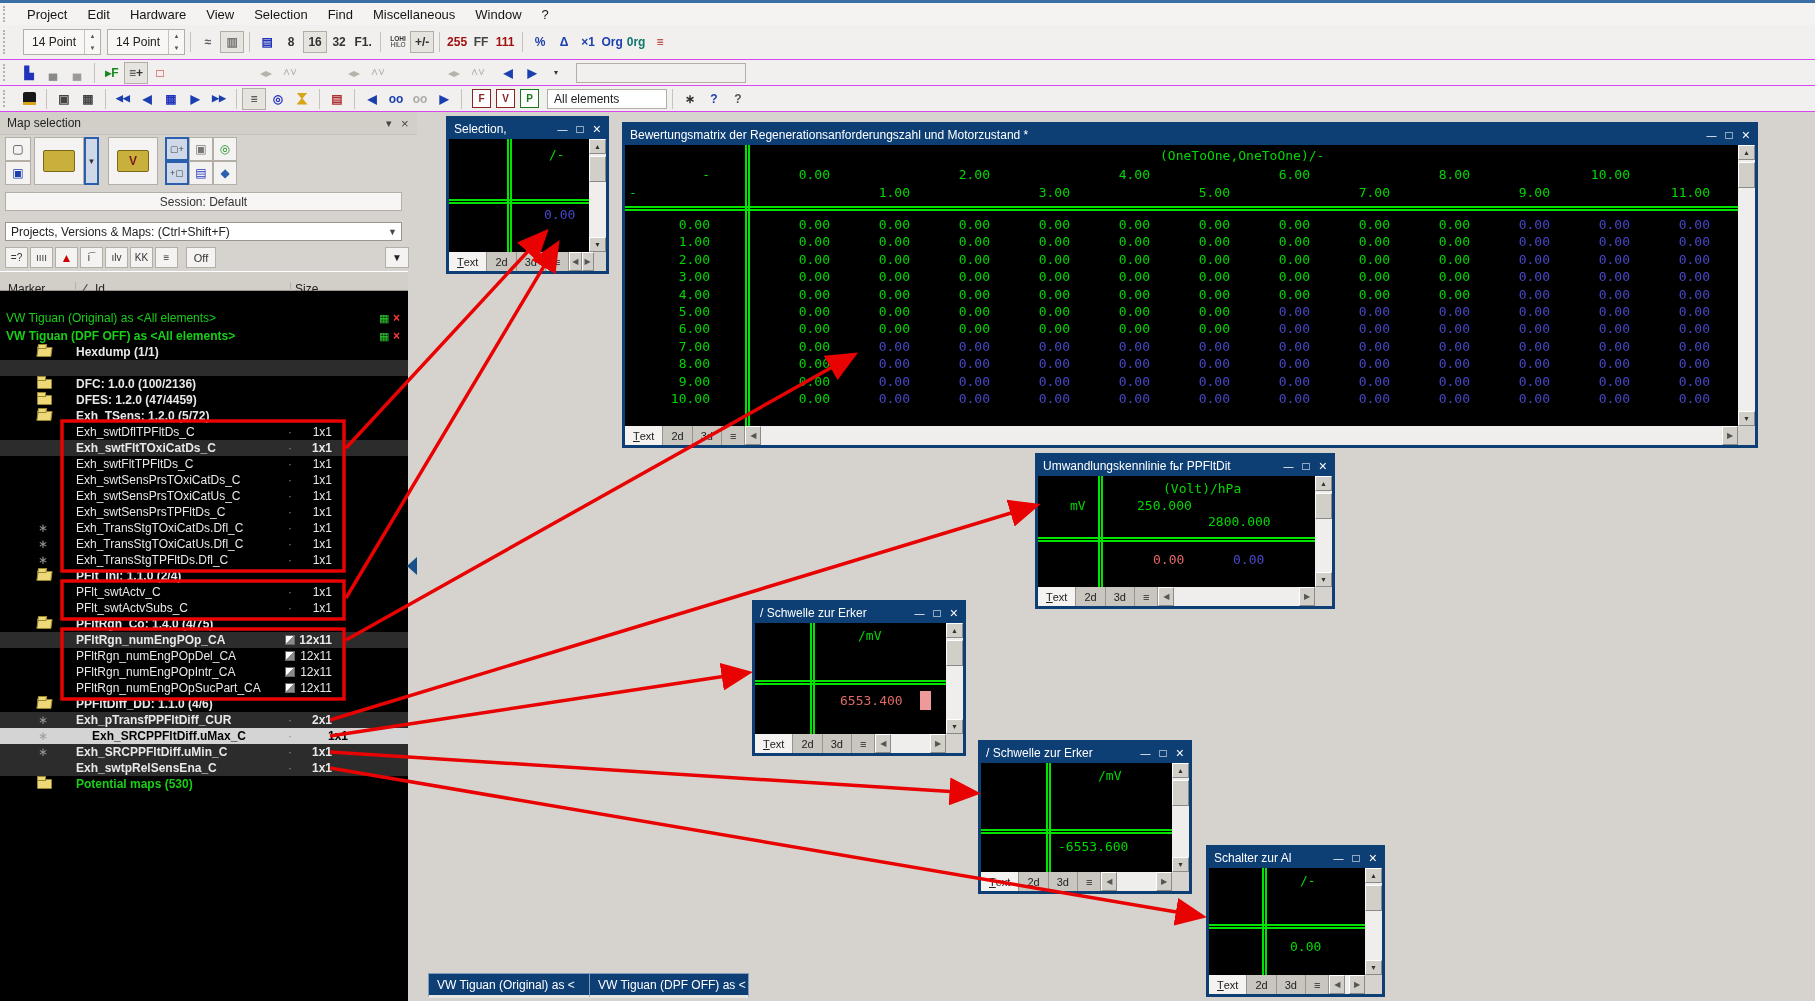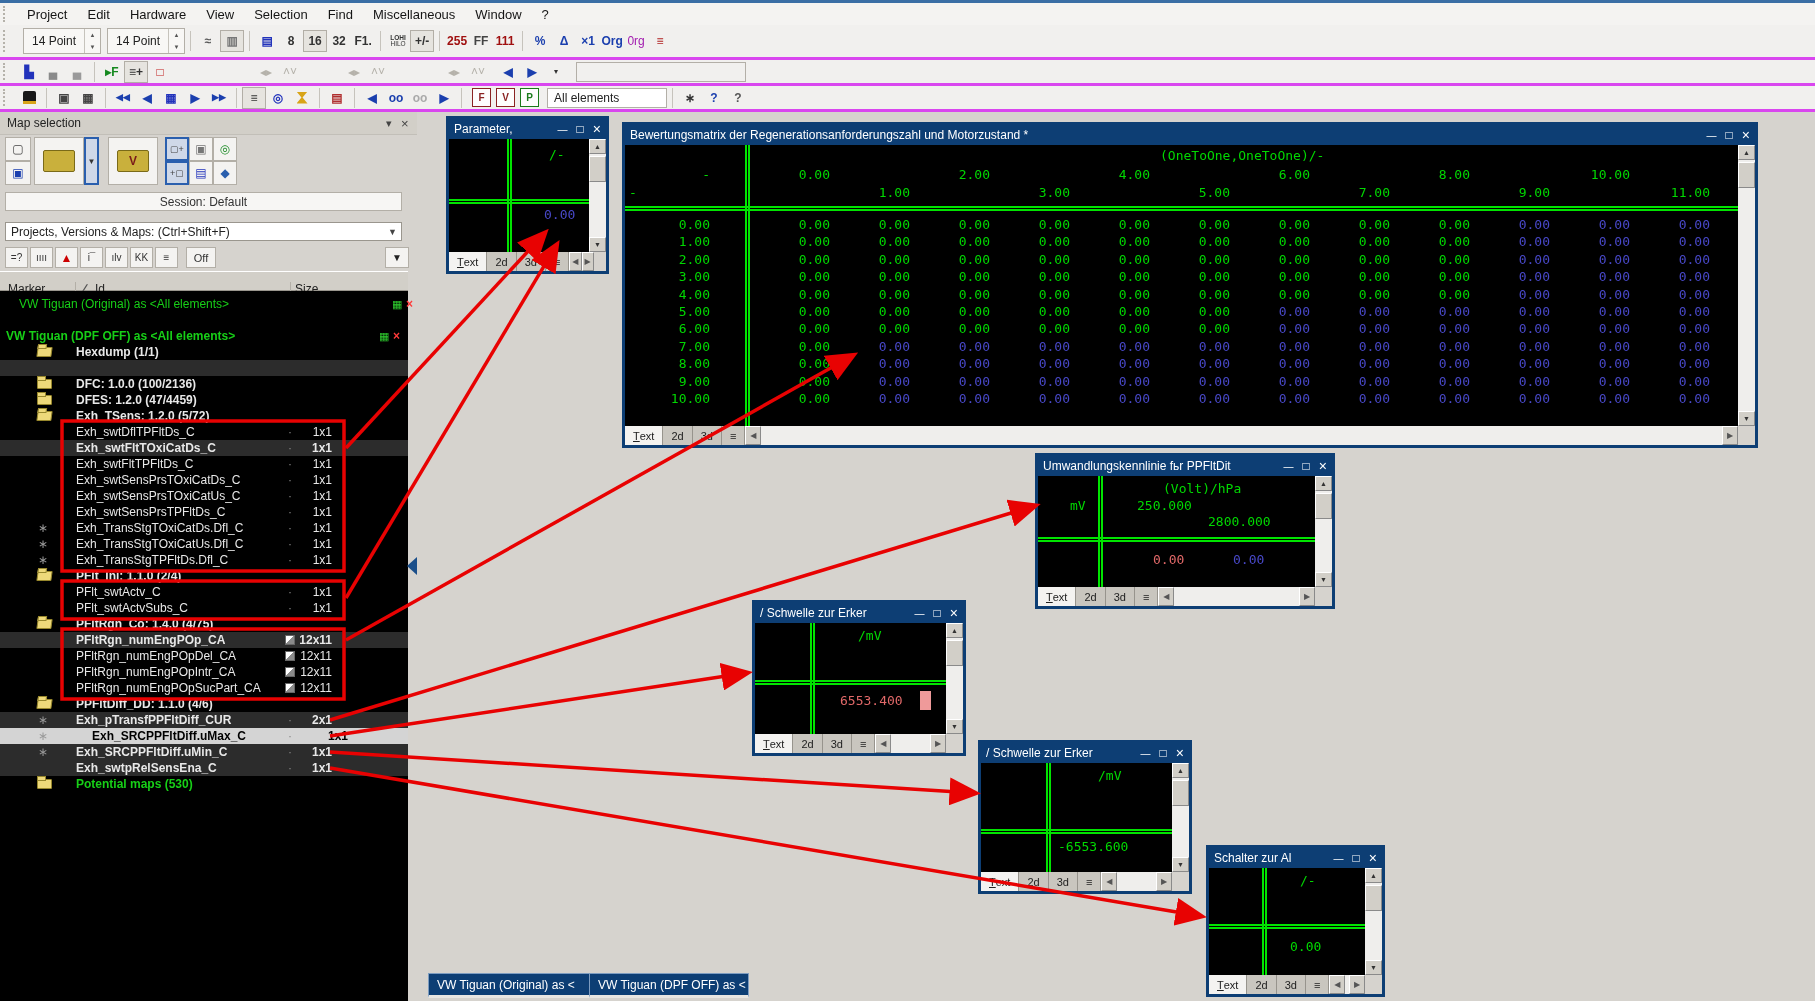--- a/index.html
+++ b/index.html
@@ -1,20 +1,20 @@
 <!DOCTYPE html>
 <html><head>
 <meta charset="utf-8">
 <style>
   html,body{margin:0;padding:0;}
   body{width:1815px;height:1001px;position:relative;background:#d6d3ce;font-family:"Liberation Sans",sans-serif;overflow:hidden;}
   
   #menubar{position:absolute;left:0;top:0;width:1815px;height:25px;background:#f4f3f1;border-top:3px solid #3a6ea5;display:flex;align-items:center;box-sizing:border-box;}
   .menu-item{padding:2px 10px;font-size:13px;color:#151515;}
-  .tbar{position:absolute;left:0;width:1815px;background:#f1f0ee;display:flex;align-items:center;border-bottom:3px solid #d946ef;box-sizing:border-box;}
+  .tbar{position:absolute;left:0;width:1815px;background:#f1f0ee;display:flex;align-items:center;border-bottom:1px solid #d946ef;box-sizing:border-box;}
   #tb2{top:25px;height:35px;}
   #tb3{top:60px;height:26px;}
   #tb4{top:86px;height:26px;}
   .grip{width:7px;height:70%;border-left:2px dotted #b5b2aa;margin:0 5px 0 3px;}
   .tsep{width:1px;height:20px;background:#c6c3bc;margin:0 5px;}
   .tbtn{height:22px;min-width:24px;display:flex;flex-direction:column;align-items:center;justify-content:center;font-size:12px;color:#333;border:1px solid transparent;box-sizing:border-box;line-height:1;}
   .tbtn.pressed{background:#e6e4df;border:1px solid #b2aea6;}
   .tbtn .g2{font-size:6.5px;letter-spacing:0;}
   .spinbox{display:flex;align-items:stretch;border:1px solid #b3afa7;background:#f8f7f5;height:24px;margin-left:6px;}
   .spinbox .sv{font-size:12px;color:#222;display:flex;align-items:center;padding:0 8px;}
@@ -161,21 +161,21 @@
     <span class="tbtn">
       <span style="color: rgb(27, 63, 174); font-weight: bold;">Δ</span>
     </span>
     <span class="tbtn">
       <span style="color: rgb(27, 63, 174); font-weight: bold;">×1</span>
     </span>
     <span class="tbtn">
       <span style="color: rgb(27, 63, 174); font-weight: bold;">Org</span>
     </span>
     <span class="tbtn">
-      <span style="color: #a21caf; font-weight: normal;">0rg</span>
+      <span style="color: #0f766e; font-weight: bold;">0rg</span>
     </span>
     <span class="tbtn">
       <span style="color: rgb(176, 32, 32); font-weight: bold;">≡</span>
     </span>
   </div>
 <div id="tb3" class="tbar">
     <span class="grip"></span>
     <span class="tbtn">
       <span style="color: rgb(34, 51, 187); font-weight: bold;">▙</span>
     </span>
@@ -338,21 +338,21 @@
 <div id="bigcaret">▼</div>
 <div id="treeheader">
   <span style="left:8px;">Marker</span>
   <span style="left:80px;color:#555;">∠</span>
   <span style="left:95px;">Id</span>
   <span style="left:295px;">Size</span>
   <span class="hsep" style="left:75px;"></span>
     <span class="hsep" style="left:290px;"></span>
 </div>
 <div id="tree">
-    <div class="trow" style="top:5px;margin-left:13px;">
+    <div class="trow" style="top:19px;">
       <span class="lbl g" style="left: 6px;">VW Tiguan (Original) as &lt;All elements&gt;</span>
       <span class="prj-ic1">▦</span>
       <span class="prj-ic2">×</span>
     </div>
     <div class="trow" style="top:21px;"></div>
     <div class="trow" style="top:37px;">
       <span class="lbl g bold" style="left: 6px;">VW Tiguan (DPF OFF) as &lt;All elements&gt;</span>
       <span class="prj-ic1">▦</span>
       <span class="prj-ic2">×</span>
     </div>
@@ -489,21 +489,21 @@
     <div class="trow" style="top:485px;">
       <span class="fold"></span>
       <span class="lbl bold g" style="left: 76px;">Potential maps (530)</span>
     </div>
   </div>
 <div id="splitarrow"></div>
 
 <div id="winlayer">
     <div class="w" style="left:446px;top:116px;width:163px;height:158px;">
       <div class="wt">
-        <span>Parameter,</span>
+        <span>Selection,</span>
         <span class="wbtns">
           <span style="font-size: 10px;">—</span>
           <span>□</span>
           <span style="font-size:14px;">×</span>
         </span>
       </div>
       <div class="wbody" style="height:113px;">
         <div class="plot" style="width:140px;height:100%;">
           <div class="dlv" style="left:58px;"></div>
           <div class="dlh" style="top:60px;"></div>

